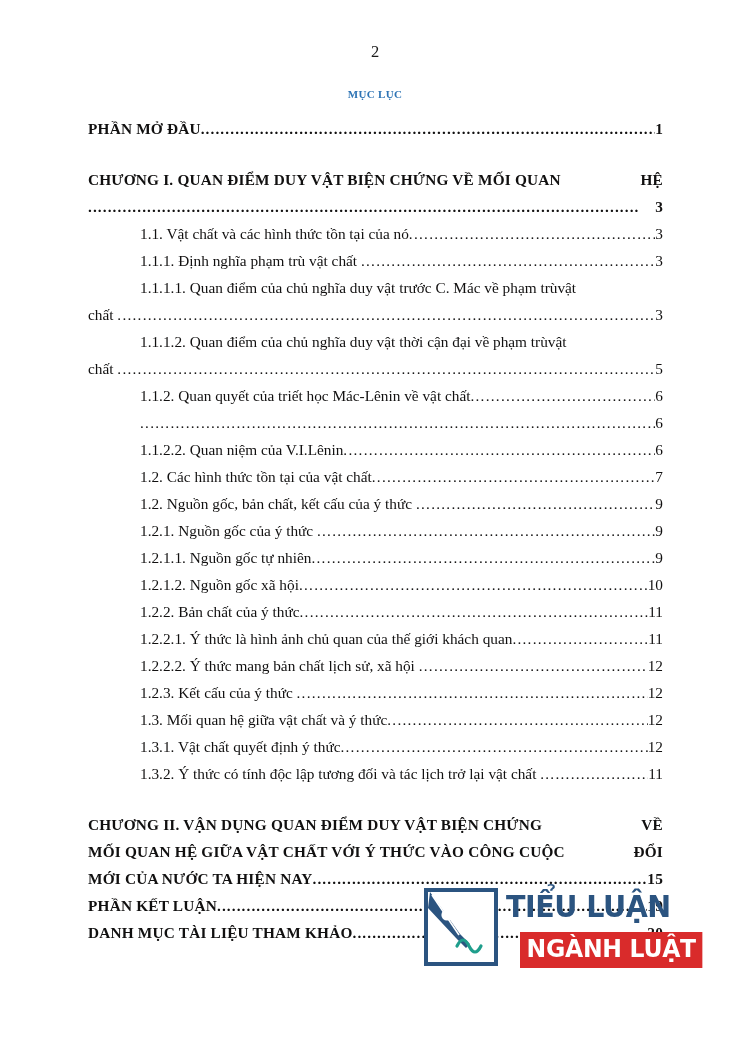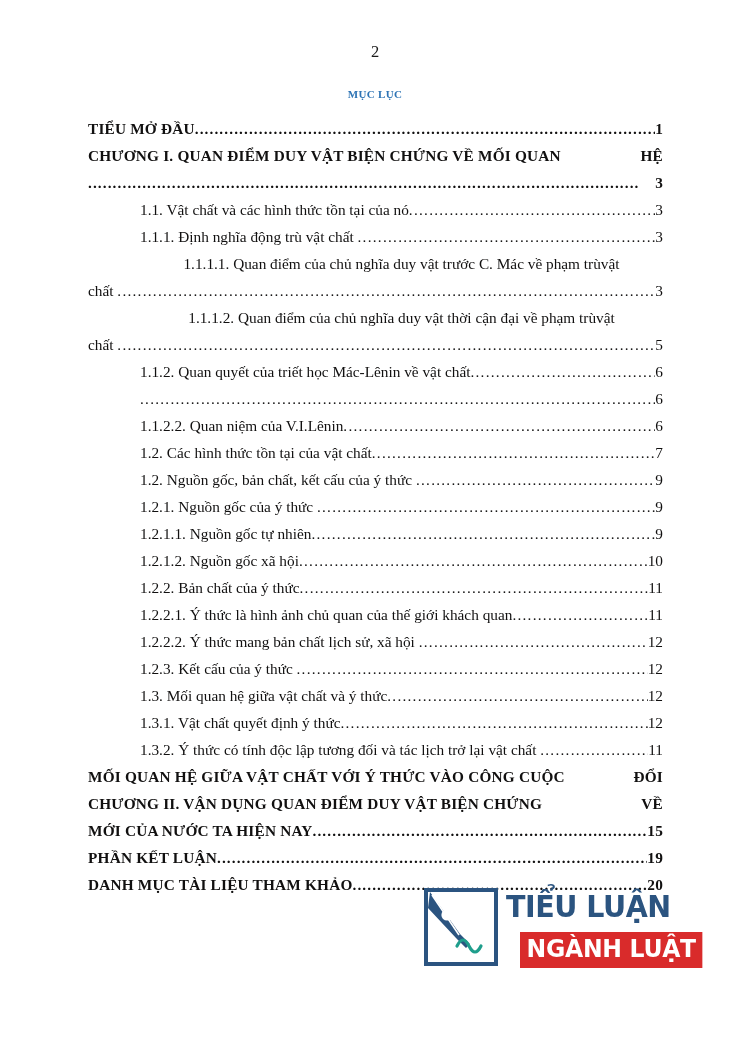--- a/index.html
+++ b/index.html
@@ -101,34 +101,35 @@
     padding-left: 0;
     font-family: Liberation Serif, serif;
   }
 
   
   .blockhead {
     font-size: 15.3px;
     line-height: 27px;
     font-weight: bold;
     letter-spacing: 0.2px;
+    margin-top: 24px;
   }
   .blockhead .jline {
     display: flex;
     justify-content: space-between;
     width: 100%;
     white-space: nowrap;
   }
   .blockhead .jline > span { white-space: pre; }
 
   
   .entry.two-line { white-space: normal; }
   .entry .jrow {
     display: flex;
-    justify-content: center;
+    justify-content: flex-start;
     width: 100%;
     white-space: nowrap;
   }
   .entry .jrow > span { white-space: pre; }
 
   
   .logo {
     position: absolute;
     left: 424px;
     top: 888px;
@@ -184,21 +185,21 @@
 <div class="page">
 
   <div class="folio">2</div>
 
   <div class="toc-title">MỤC LỤC</div>
 
   <div class="toc-body">
 
     <div class="entry lvl-top">
       <div class="row">
-        <span class="label">TIỂU MỞ ĐẦU</span>
+        <span class="label">PHẦN MỞ ĐẦU</span>
         <span class="dots">................................................................................................................</span>
         <span class="pageno">1</span>
       </div>
     </div>
 
     <div class="blockhead">
       <div class="jline">
         <span>CHƯƠNG I. QUAN ĐIỂM DUY VẬT BIỆN CHỨNG VỀ MỐI QUAN</span>
         <span>HỆ</span>
       </div>
@@ -213,21 +214,21 @@
     <div class="entry lvl-sub">
       <div class="row">
         <span class="label">1.1. Vật chất và các hình thức tồn tại của nó</span>
         <span class="dots">................................................................................................................</span>
         <span class="pageno">3</span>
       </div>
     </div>
 
     <div class="entry lvl-sub">
       <div class="row">
-        <span class="label">1.1.1. Định nghĩa động trù vật chất </span>
+        <span class="label">1.1.1. Định nghĩa phạm trù vật chất </span>
         <span class="dots">................................................................................................................</span>
         <span class="pageno">3</span>
       </div>
     </div>
 
     <div class="entry lvl-sub two-line">
       <div class="jrow">
         <span>1.1.1.1. Quan điểm của chủ nghĩa duy vật trước C. Mác về phạm trù</span>
         <span>vật</span>
       </div>
@@ -354,26 +355,26 @@
     <div class="entry lvl-sub">
       <div class="row">
         <span class="label">1.3.2. Ý thức có tính độc lập tương đối và tác lịch trở lại vật chất </span>
         <span class="dots">................................................................................................................</span>
         <span class="pageno">11</span>
       </div>
     </div>
 
     <div class="blockhead">
       <div class="jline">
+        <span>CHƯƠNG II. VẬN DỤNG QUAN ĐIỂM DUY VẬT BIỆN CHỨNG</span>
+        <span>VỀ</span>
+      </div>
+      <div class="jline">
         <span>MỐI QUAN HỆ GIỮA VẬT CHẤT VỚI Ý THỨC VÀO CÔNG CUỘC</span>
         <span>ĐỔI</span>
-      </div>
-      <div class="jline">
-        <span>CHƯƠNG II. VẬN DỤNG QUAN ĐIỂM DUY VẬT BIỆN CHỨNG</span>
-        <span>VỀ</span>
       </div>
       <div class="entry lvl-top">
         <div class="row">
           <span class="label">MỚI CỦA NƯỚC TA HIỆN NAY</span>
           <span class="dots">................................................................................................................</span>
           <span class="pageno">15</span>
         </div>
       </div>
     </div>
 

